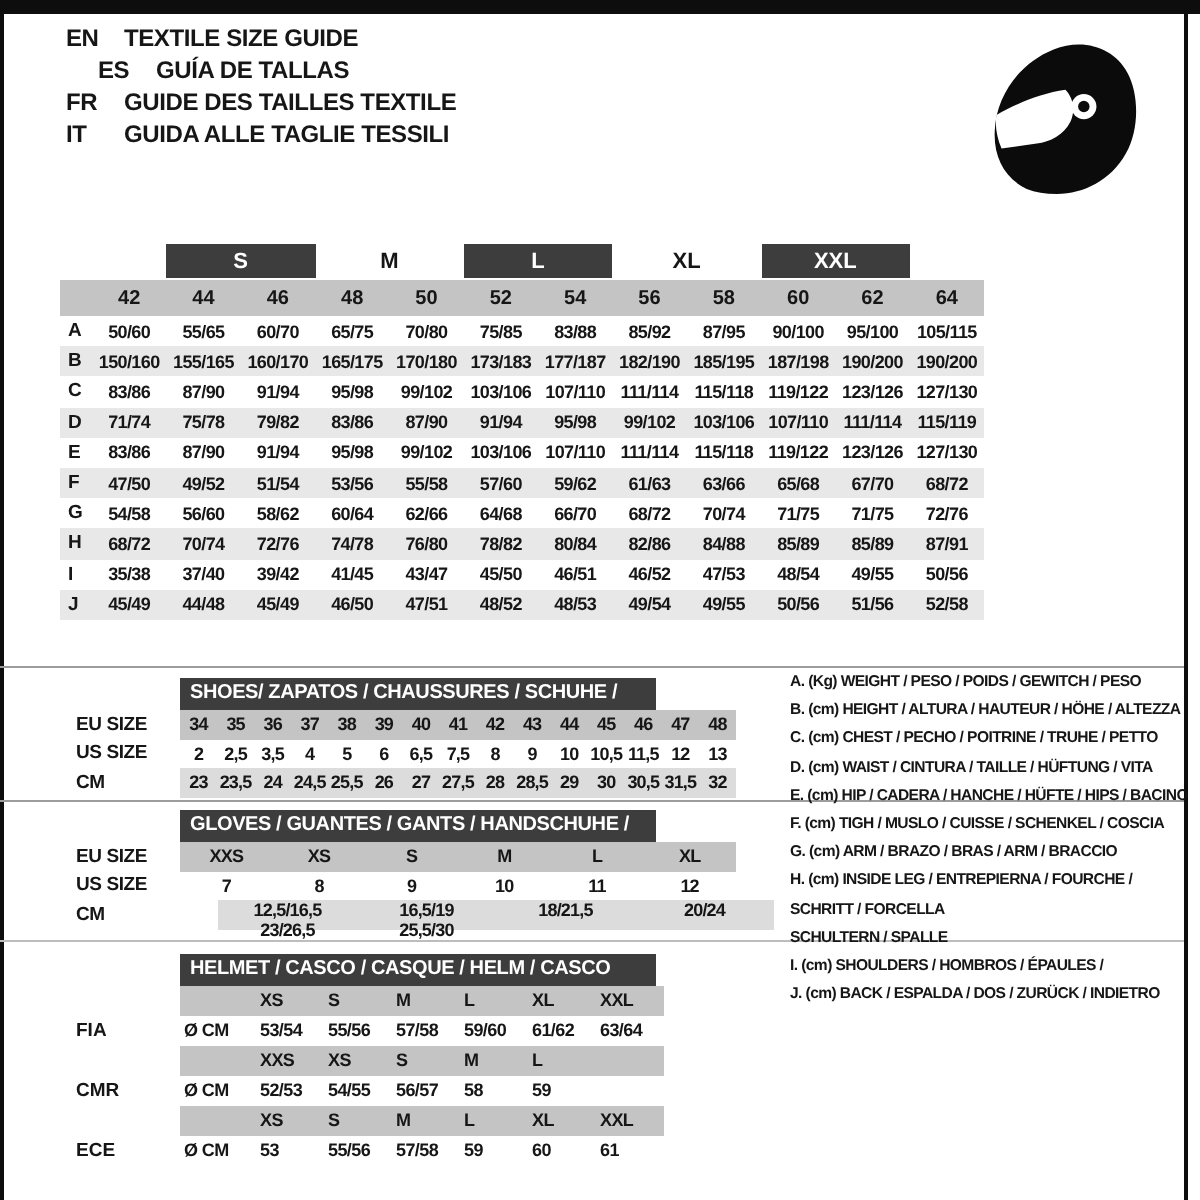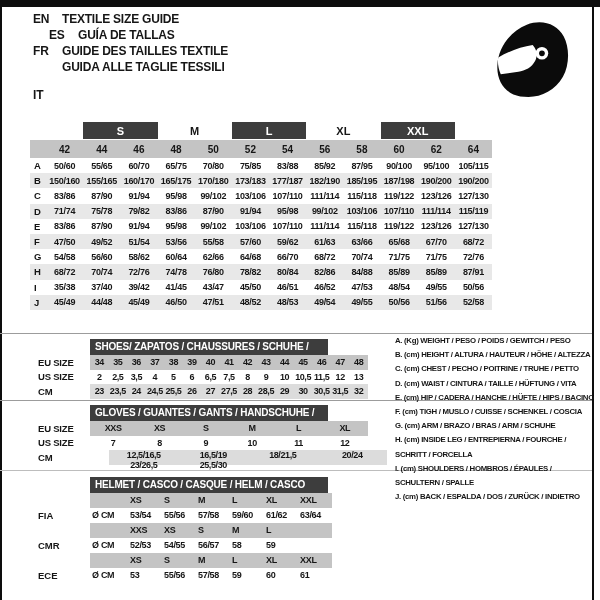--- a/index.html
+++ b/index.html
@@ -71,21 +71,21 @@
       </div>
       <div class="lang-row" style="display: flex; padding-left: 16px;">
         <div class="lang-code" style="display: inline-block;">ES</div>
         <div class="lang-text">GUÍA DE TALLAS</div>
       </div>
       <div class="lang-row" style="display: flex;">
         <div class="lang-code" style="display: inline-block;">FR</div>
         <div class="lang-text">GUIDE DES TAILLES TEXTILE</div>
       </div>
       <div class="lang-row" style="display: flex;">
-        <div class="lang-code" style="display: inline-block; margin-top: 28px;">IT</div>
+        <div class="lang-code" style="display: inline-block;">IT</div>
         <div class="lang-text">GUIDA ALLE TAGLIE TESSILI</div>
       </div>
     </div>
 
   <div class="logo">
     <svg viewBox="0 0 100 100" width="84" height="88" aria-hidden="true">
       <path d="M29,91 C16,85 9,72 10,56 C11,35 25,16 45,8 C63,1 81,7 89,22 C96,35 96,56 88,70 C79,86 63,94 47,94 C40,94 34,93 29,91 Z" fill="#0b0b0b"></path>
       <path d="M11,47 C23,40 38,34 52,32 C57,37 58,45 55,51 C51,59 43,63 35,64 L14,67 C11,60 10,53 11,47 Z" fill="#ffffff"></path>
       <circle cx="63" cy="42" r="7.5" fill="#ffffff"></circle>
       <circle cx="63" cy="42" r="3.4" fill="#0b0b0b"></circle>
@@ -456,20 +456,20 @@
       </div>
   </div>
 
   <div class="legend">
       <div class="legend-line">A. (Kg) WEIGHT / PESO / POIDS / GEWITCH / PESO</div>
       <div class="legend-line">B. (cm) HEIGHT / ALTURA / HAUTEUR / HÖHE / ALTEZZA</div>
       <div class="legend-line">C. (cm) CHEST / PECHO / POITRINE / TRUHE / PETTO</div>
       <div class="legend-line">D. (cm) WAIST / CINTURA / TAILLE / HÜFTUNG / VITA</div>
       <div class="legend-line">E. (cm) HIP / CADERA / HANCHE / HÜFTE / HIPS /  BACINO</div>
       <div class="legend-line">F.  (cm) TIGH / MUSLO / CUISSE / SCHENKEL / COSCIA</div>
-      <div class="legend-line">G. (cm) ARM  / BRAZO / BRAS / ARM / SCHUHE</div>
+      <div class="legend-line">G. (cm) ARM  / BRAZO / BRAS / ARM / BRACCIO</div>
       <div class="legend-line">H. (cm) INSIDE LEG / ENTREPIERNA / FOURCHE /</div>
       <div class="legend-line">SCHRITT / FORCELLA</div>
+      <div class="legend-line">SCHULTERN / SPALLE</div>
       <div class="legend-line">I.  (cm) SHOULDERS / HOMBROS / ÉPAULES /</div>
-      <div class="legend-line">SCHULTERN / SPALLE</div>
       <div class="legend-line">J. (cm) BACK / ESPALDA / DOS / ZURÜCK / INDIETRO</div>
     </div>
 </div>
 
 </body></html>

